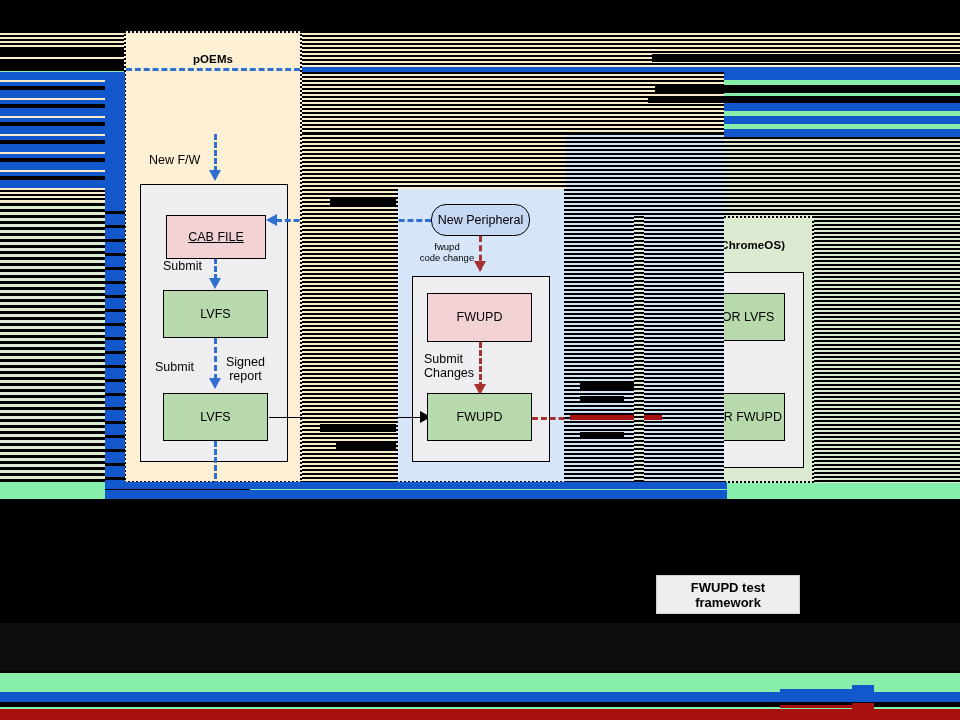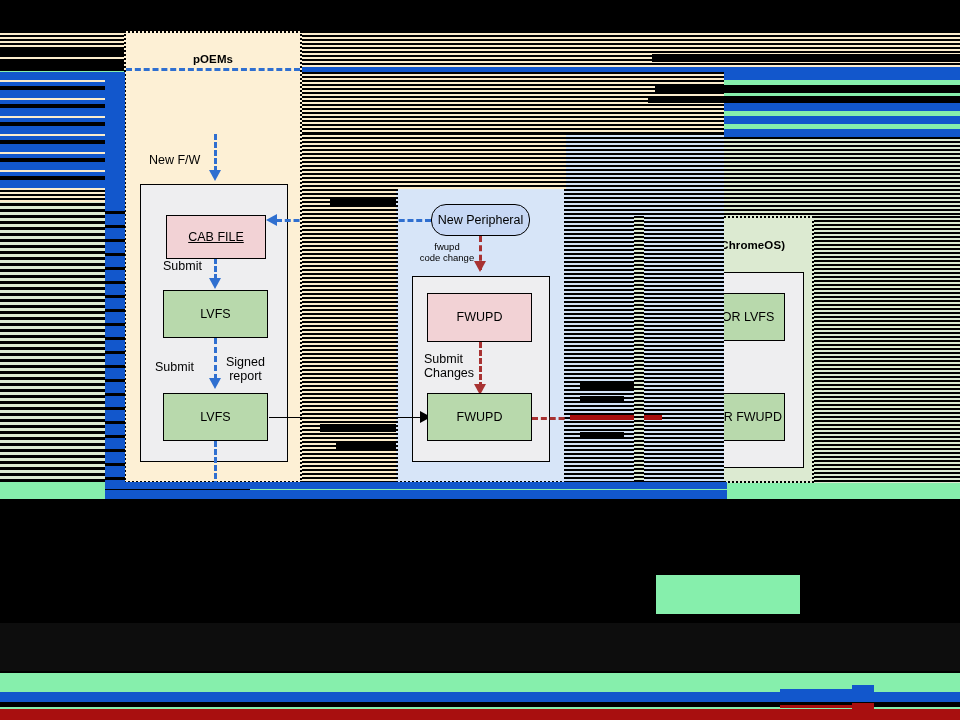--- a/index.html
+++ b/index.html
@@ -178,20 +178,21 @@
   <div class="elabel" style="left:163px;top:259px;">Submit</div>
   <div class="elabel" style="left:155px;top:360px;">Submit</div>
   <div class="elabel" style="left:226px;top:355px;text-align:center;">Signed
 report</div>
 
   <div class="elabel small" style="left:418px;top:241px;width:58px;">fwupd
 code change</div>
   <div class="elabel" style="left:424px;top:352px;">Submit
 Changes</div>
 
+  <div class="node white" style="left:656px;top:575px;width:144px;height:39px;">FWUPD test framework</div>
 
   <div class="glitch solid-black" style="left:0;top:0;width:960px;height:31px;"></div>
 
   <div class="glitch stripe-tan" style="left:0;top:31px;width:124px;height:40px;"></div>
   <div class="glitch solid-black" style="left:0;top:47px;width:124px;height:10px;"></div>
   <div class="glitch solid-black" style="left:0;top:61px;width:124px;height:10px;"></div>
 
   <div class="glitch stripe-tan" style="left:302px;top:31px;width:658px;height:36px;"></div>
   <div class="glitch solid-black" style="left:652px;top:54px;width:308px;height:8px;"></div>
 

